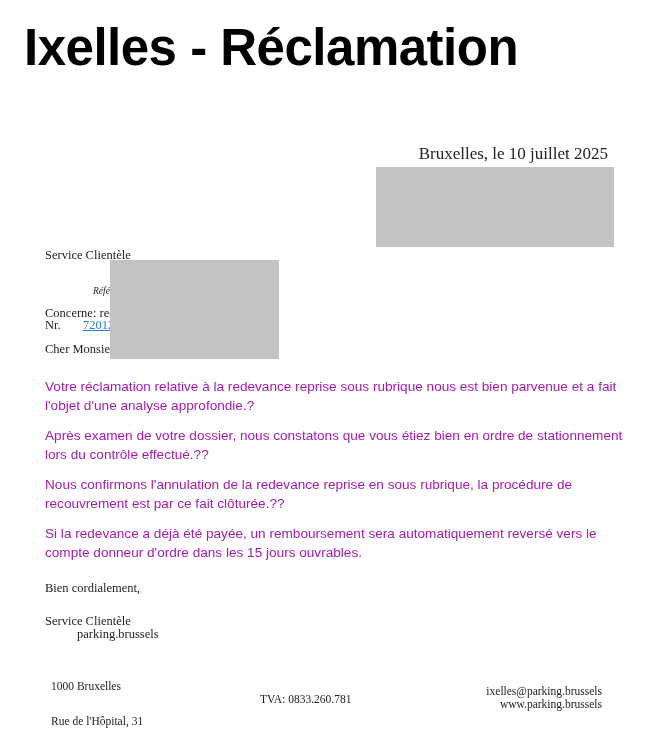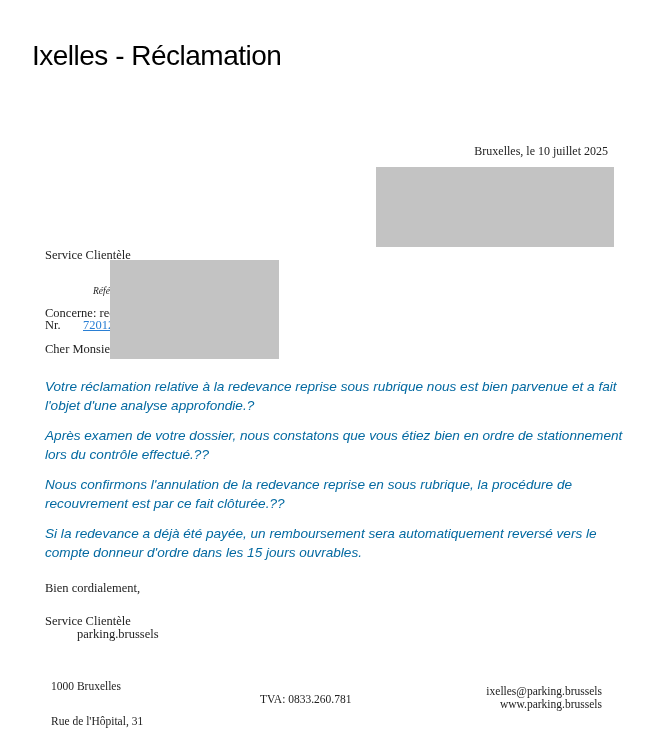--- a/index.html
+++ b/index.html
@@ -12,41 +12,40 @@
       height: 729px;
       position: relative;
       overflow: hidden;
       color: #111111;
     }
     .title {
       position: absolute;
       left: 24px;
       top: 22px;
       font-family: "Liberation Sans", sans-serif;
-      font-weight: normal;
-      font-size: 28px;
+      font-weight: bold;
+      font-size: 51px;
       letter-spacing: -0.5px;
       color: #000;
-      margin: 8px;
+      margin: 0;
       line-height: 52px;
     }
     .serif {
       font-family: "Liberation Serif", serif;
       color: #222;
     }
     .sans {
       font-family: "Liberation Sans", sans-serif;
-      color: #0369a1;
-      font-style: italic;
+      color: #a21caf;
     }
     .abs { position: absolute; white-space: nowrap; }
     .date {
       right: 56px;
       top: 144px;
-      font-size: 12px;
+      font-size: 17px;
     }
     .redact {
       position: absolute;
       background: #c3c3c3;
     }
     .redact-recipient {
       left: 376px; top: 167px; width: 238px; height: 80px;
     }
     .redact-ref {
       left: 110px; top: 260px; width: 169px; height: 99px;

